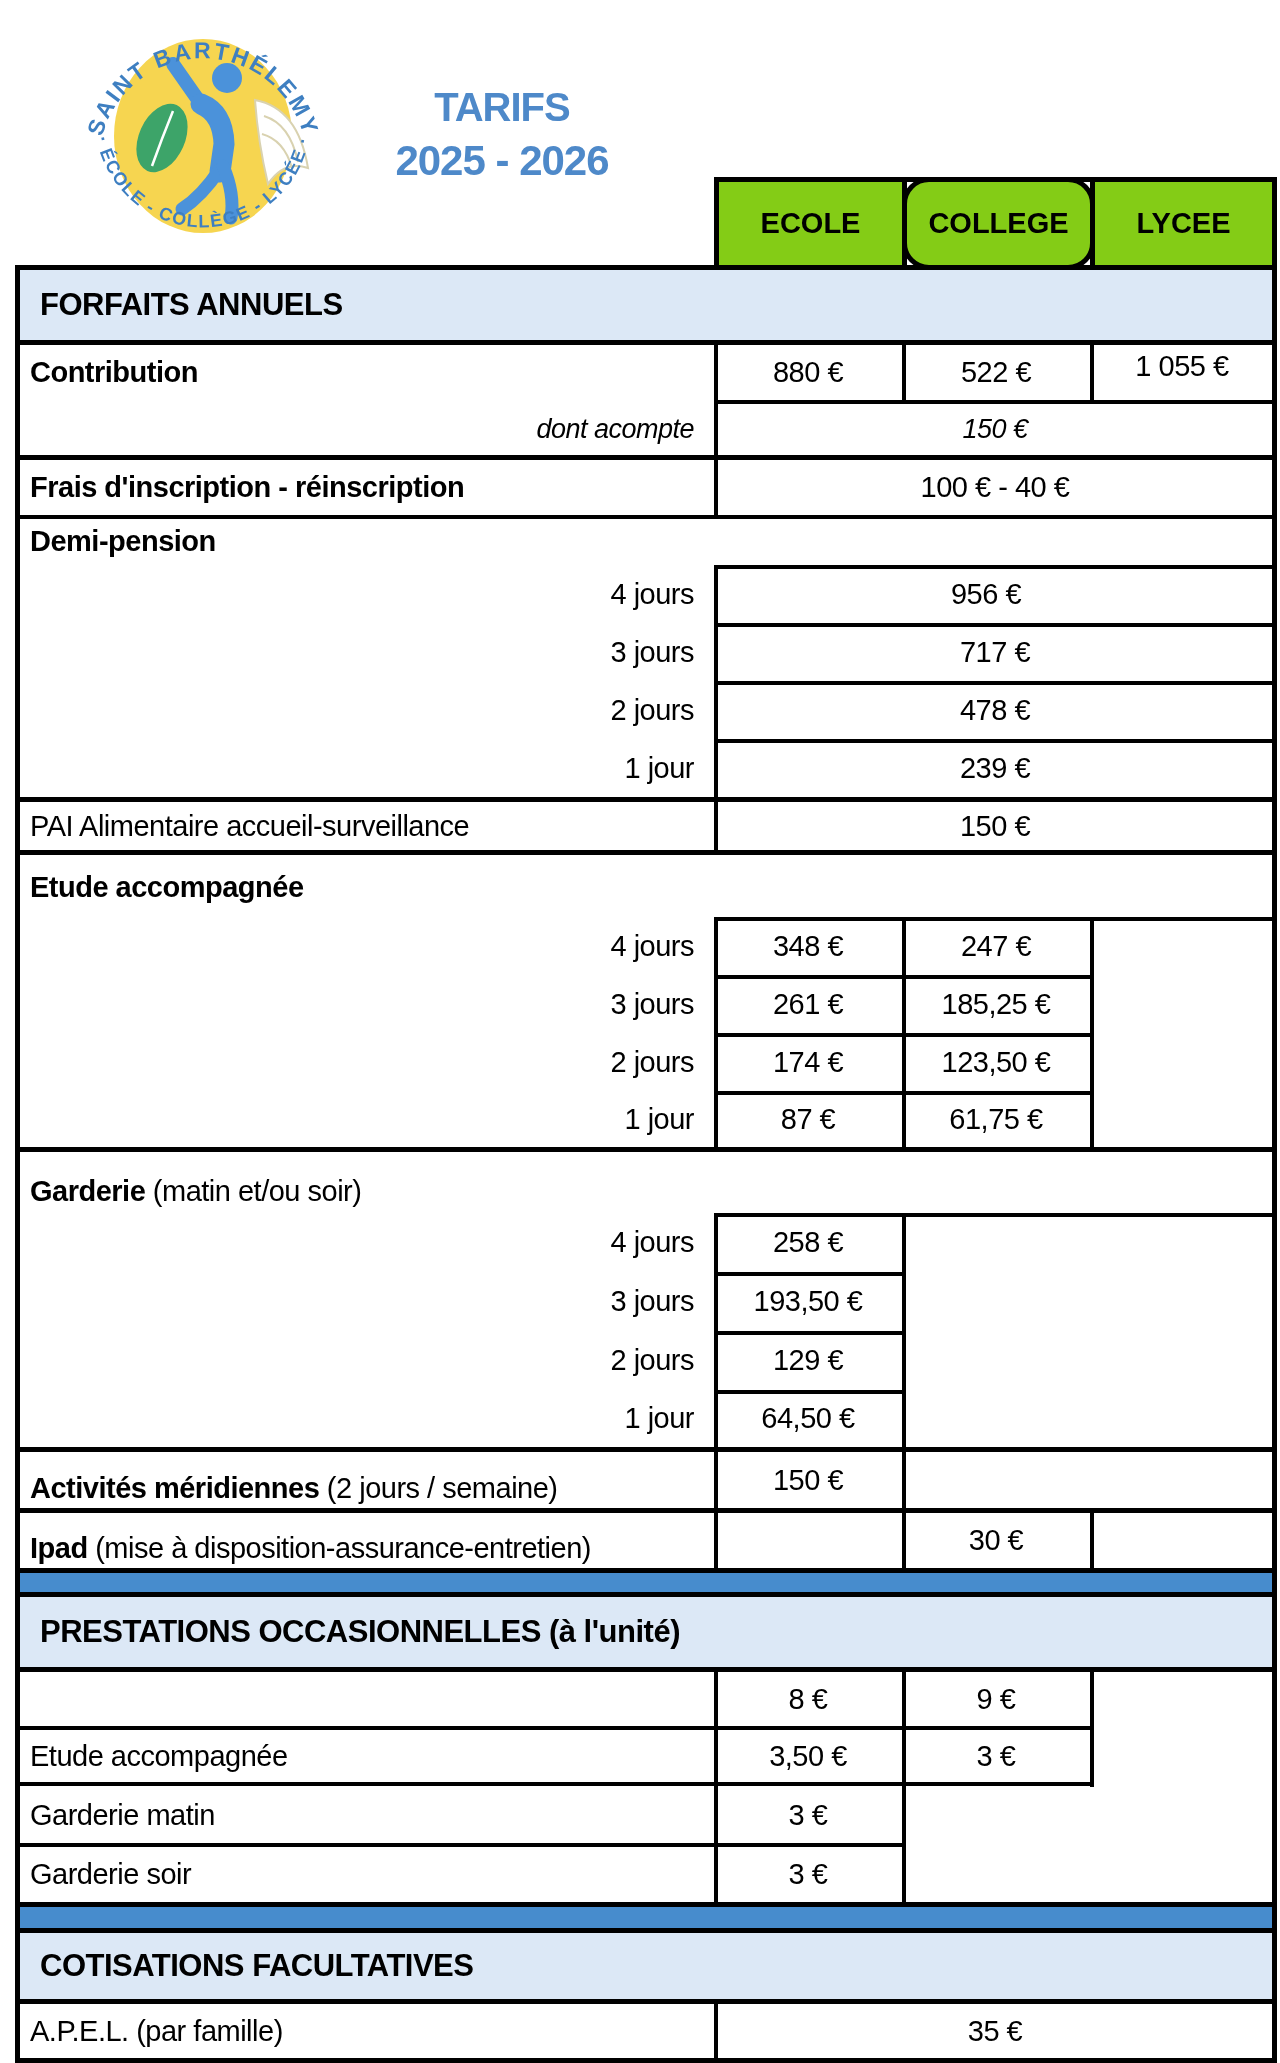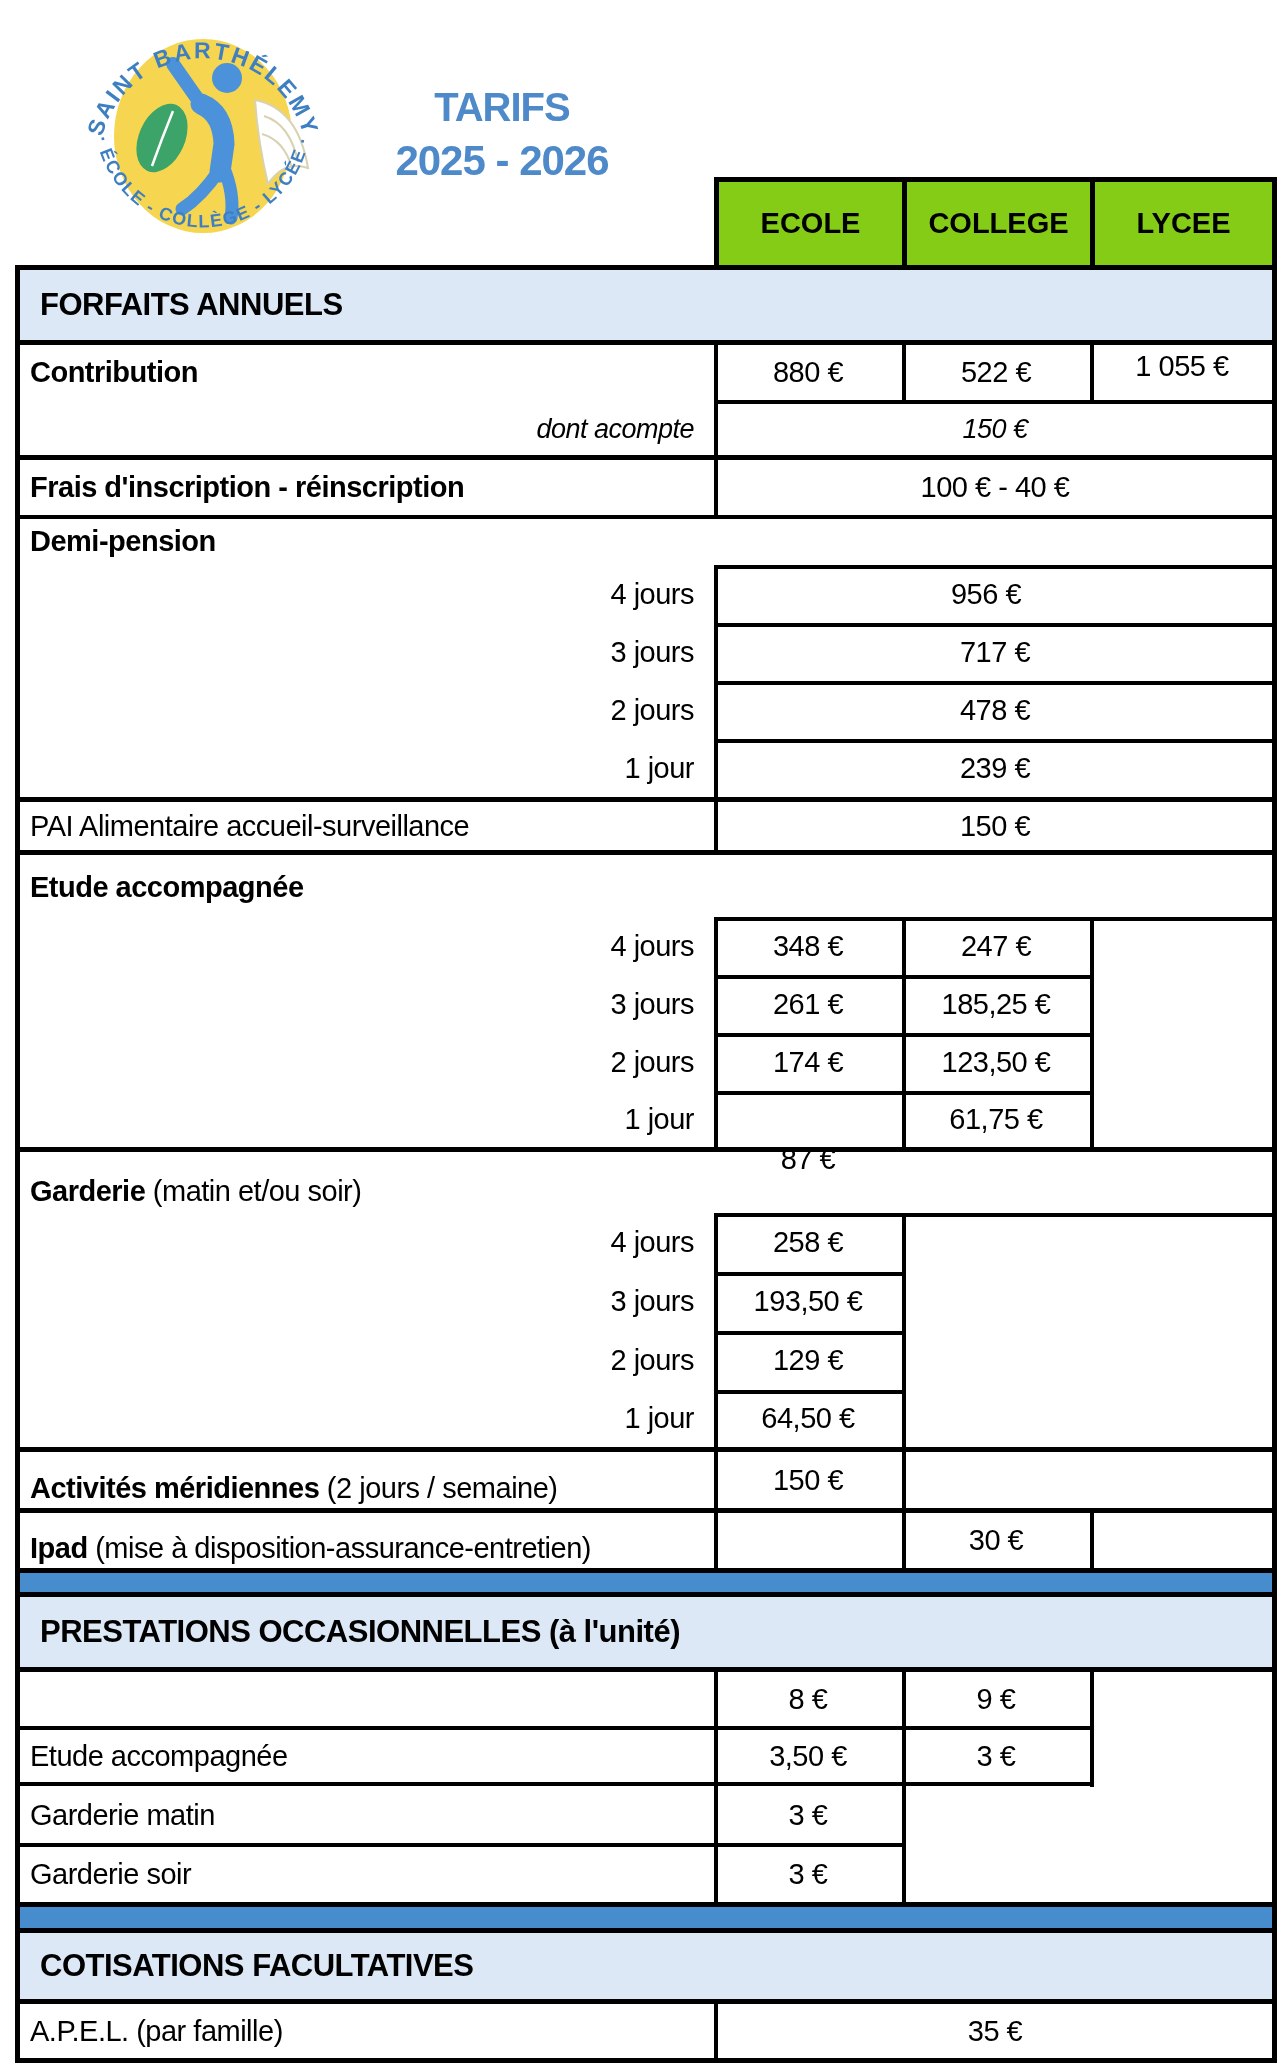--- a/index.html
+++ b/index.html
@@ -60,21 +60,21 @@
     </text>
     <text font-size="18" font-weight="bold" fill="#3e7fc1" letter-spacing="1.5">
       <textPath href="#arcBot" startOffset="50%" text-anchor="middle">· ÉCOLE - COLLÈGE - LYCÉE ·</textPath>
     </text>
   </svg>
 
   <div class="title-line" style="top:86px; height:42px; font-size:40px;">TARIFS</div>
   <div class="title-line" style="top:138px; height:46px; font-size:42px;">2025 - 2026</div>
 
   <div class="hdrbox" style="left:714px; top:177px; width:193px; height:93px;">ECOLE</div>
-  <div class="hdrbox" style="left:902px; top:177px; width:193px; height:93px;">COLLEGE</div>
+  <div class="hdrbox" style="left:902px; top:177px; width:193px; height:93px;border-radius:27px;">COLLEGE</div>
   <div class="hdrbox" style="left:1090px; top:177px; width:187px; height:93px;">LYCEE</div>
 
   <div class="band" style="top:270px; height:70px;">
     <div class="band-title">FORFAITS ANNUELS</div>
   </div>
   <div class="bar" style="top:1573px; height:19px;"></div>
   <div class="band" style="top:1597px; height:70px;">
     <div class="band-title">PRESTATIONS OCCASIONNELLES (à l'unité)</div>
   </div>
   <div class="bar" style="top:1907px; height:21px;"></div>
@@ -110,21 +110,21 @@
   <div class="t rlab" style="left:400px; top:917px; width:294px; height:58px;">4 jours</div>
   <div class="t val" style="left:718px; top:917px; width:180px; height:58px;">348 €</div>
   <div class="t val" style="left:906px; top:917px; width:180px; height:58px;">247 €</div>
   <div class="t rlab" style="left:400px; top:975px; width:294px; height:58px;">3 jours</div>
   <div class="t val" style="left:718px; top:975px; width:180px; height:58px;">261 €</div>
   <div class="t val" style="left:906px; top:975px; width:180px; height:58px;">185,25 €</div>
   <div class="t rlab" style="left:400px; top:1033px; width:294px; height:58px;">2 jours</div>
   <div class="t val" style="left:718px; top:1033px; width:180px; height:58px;">174 €</div>
   <div class="t val" style="left:906px; top:1033px; width:180px; height:58px;">123,50 €</div>
   <div class="t rlab" style="left:400px; top:1091px; width:294px; height:56px;">1 jour</div>
-  <div class="t val" style="left:718px; top:1091px; width:180px; height:56px;margin-top:40px;">87 €</div>
+  <div class="t val" style="left:718px; top:1091px; width:180px; height:56px;">87 €</div>
   <div class="t val" style="left:906px; top:1091px; width:180px; height:56px;">61,75 €</div>
 
   <div class="t lab" style="top:1153px; height:60px;">
     <span class="b keep-ws">Garderie</span>
       <span class="keep-ws"> (matin et/ou soir)</span>
   </div>
   <div class="t rlab" style="left:400px; top:1213px; width:294px; height:59px;">4 jours</div>
   <div class="t val" style="left:718px; top:1213px; width:180px; height:59px;">258 €</div>
   <div class="t rlab" style="left:400px; top:1272px; width:294px; height:59px;">3 jours</div>
   <div class="t val" style="left:718px; top:1272px; width:180px; height:59px;">193,50 €</div>

